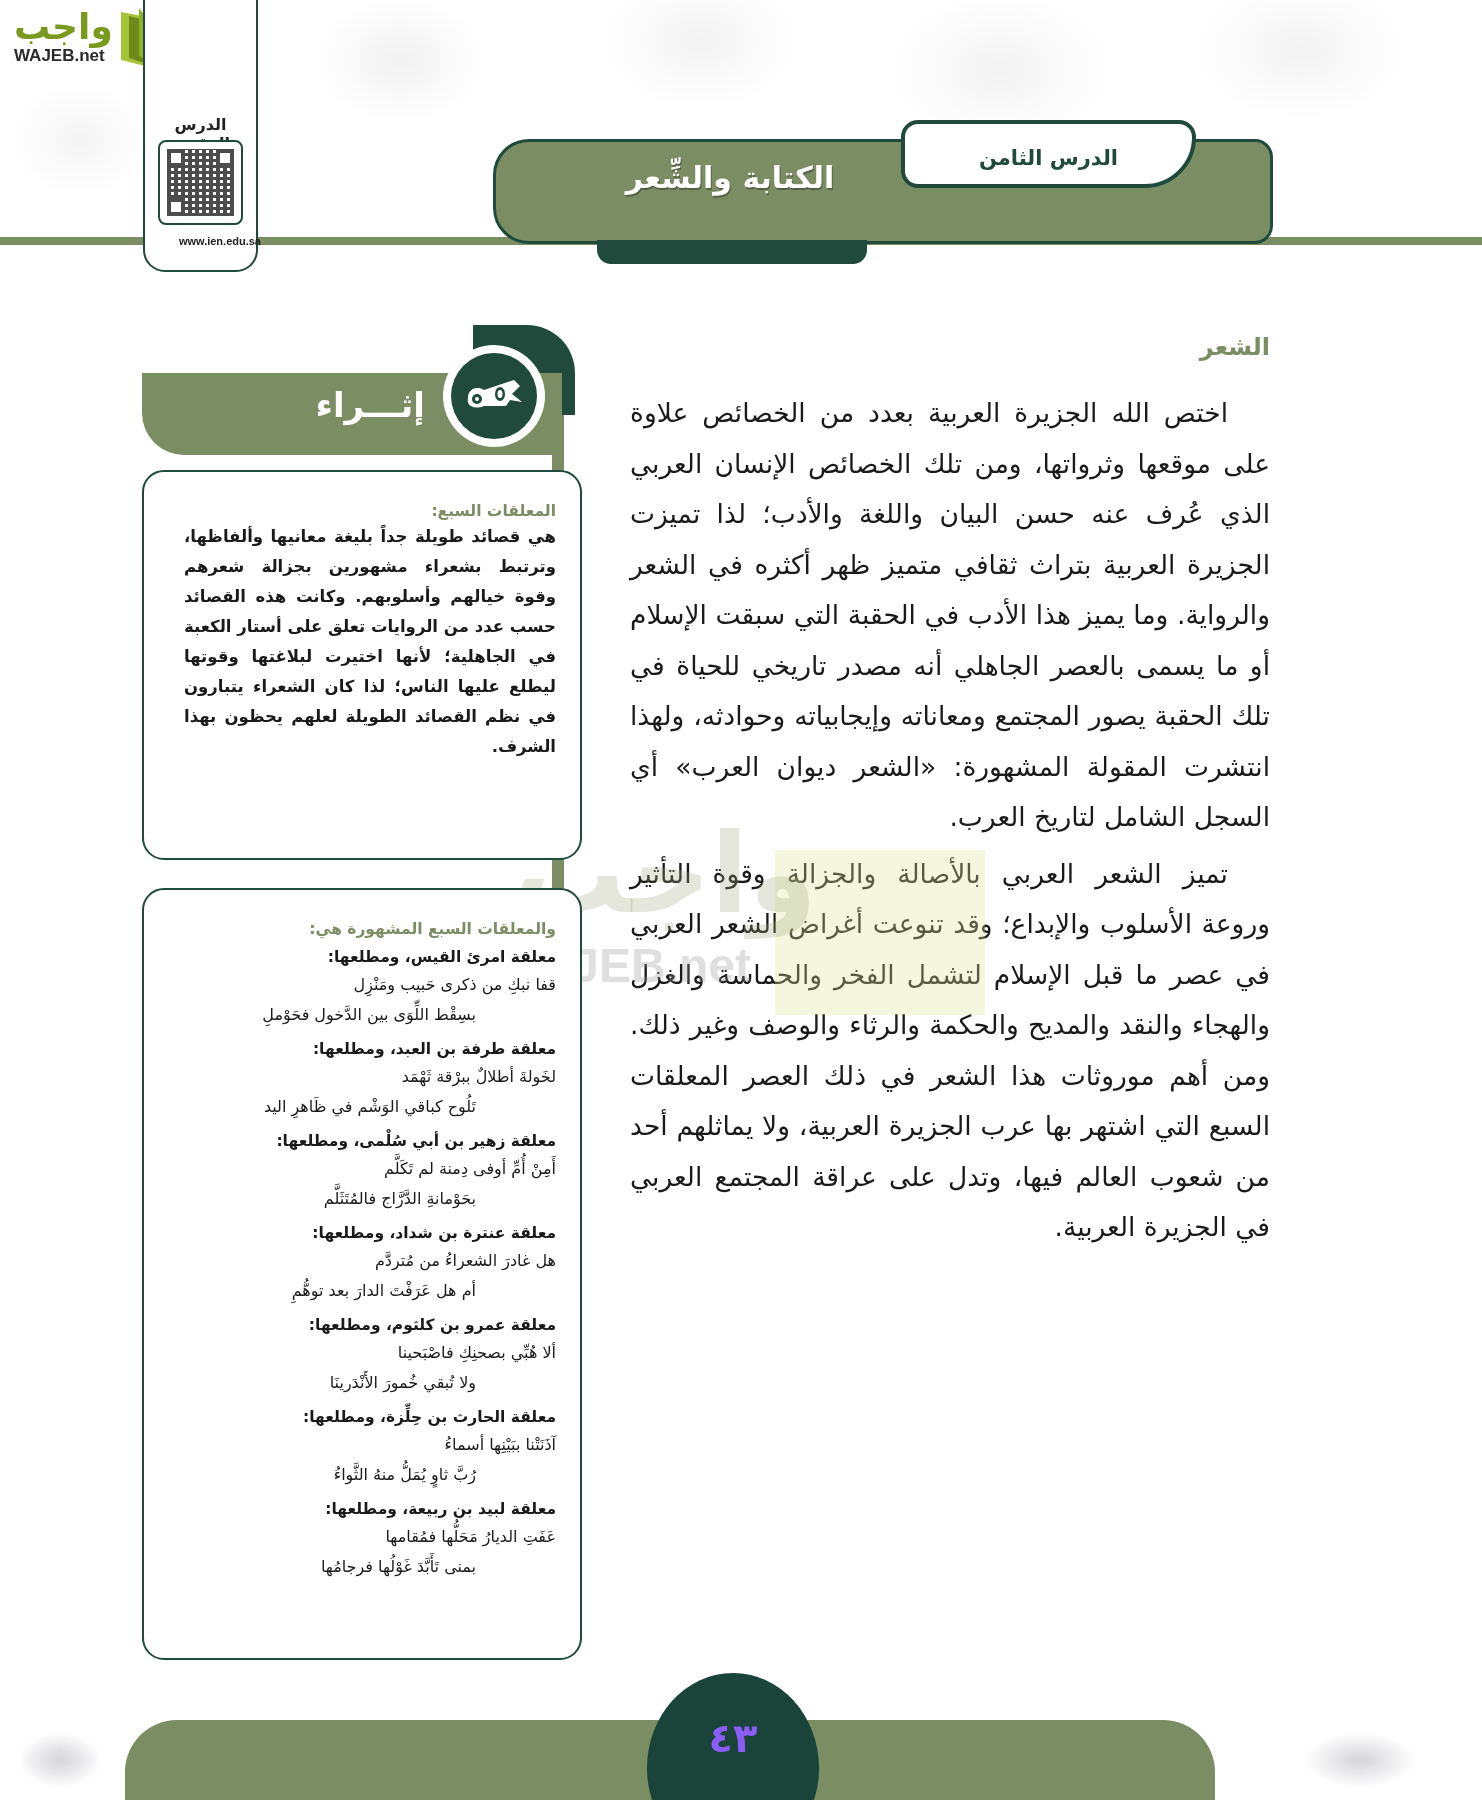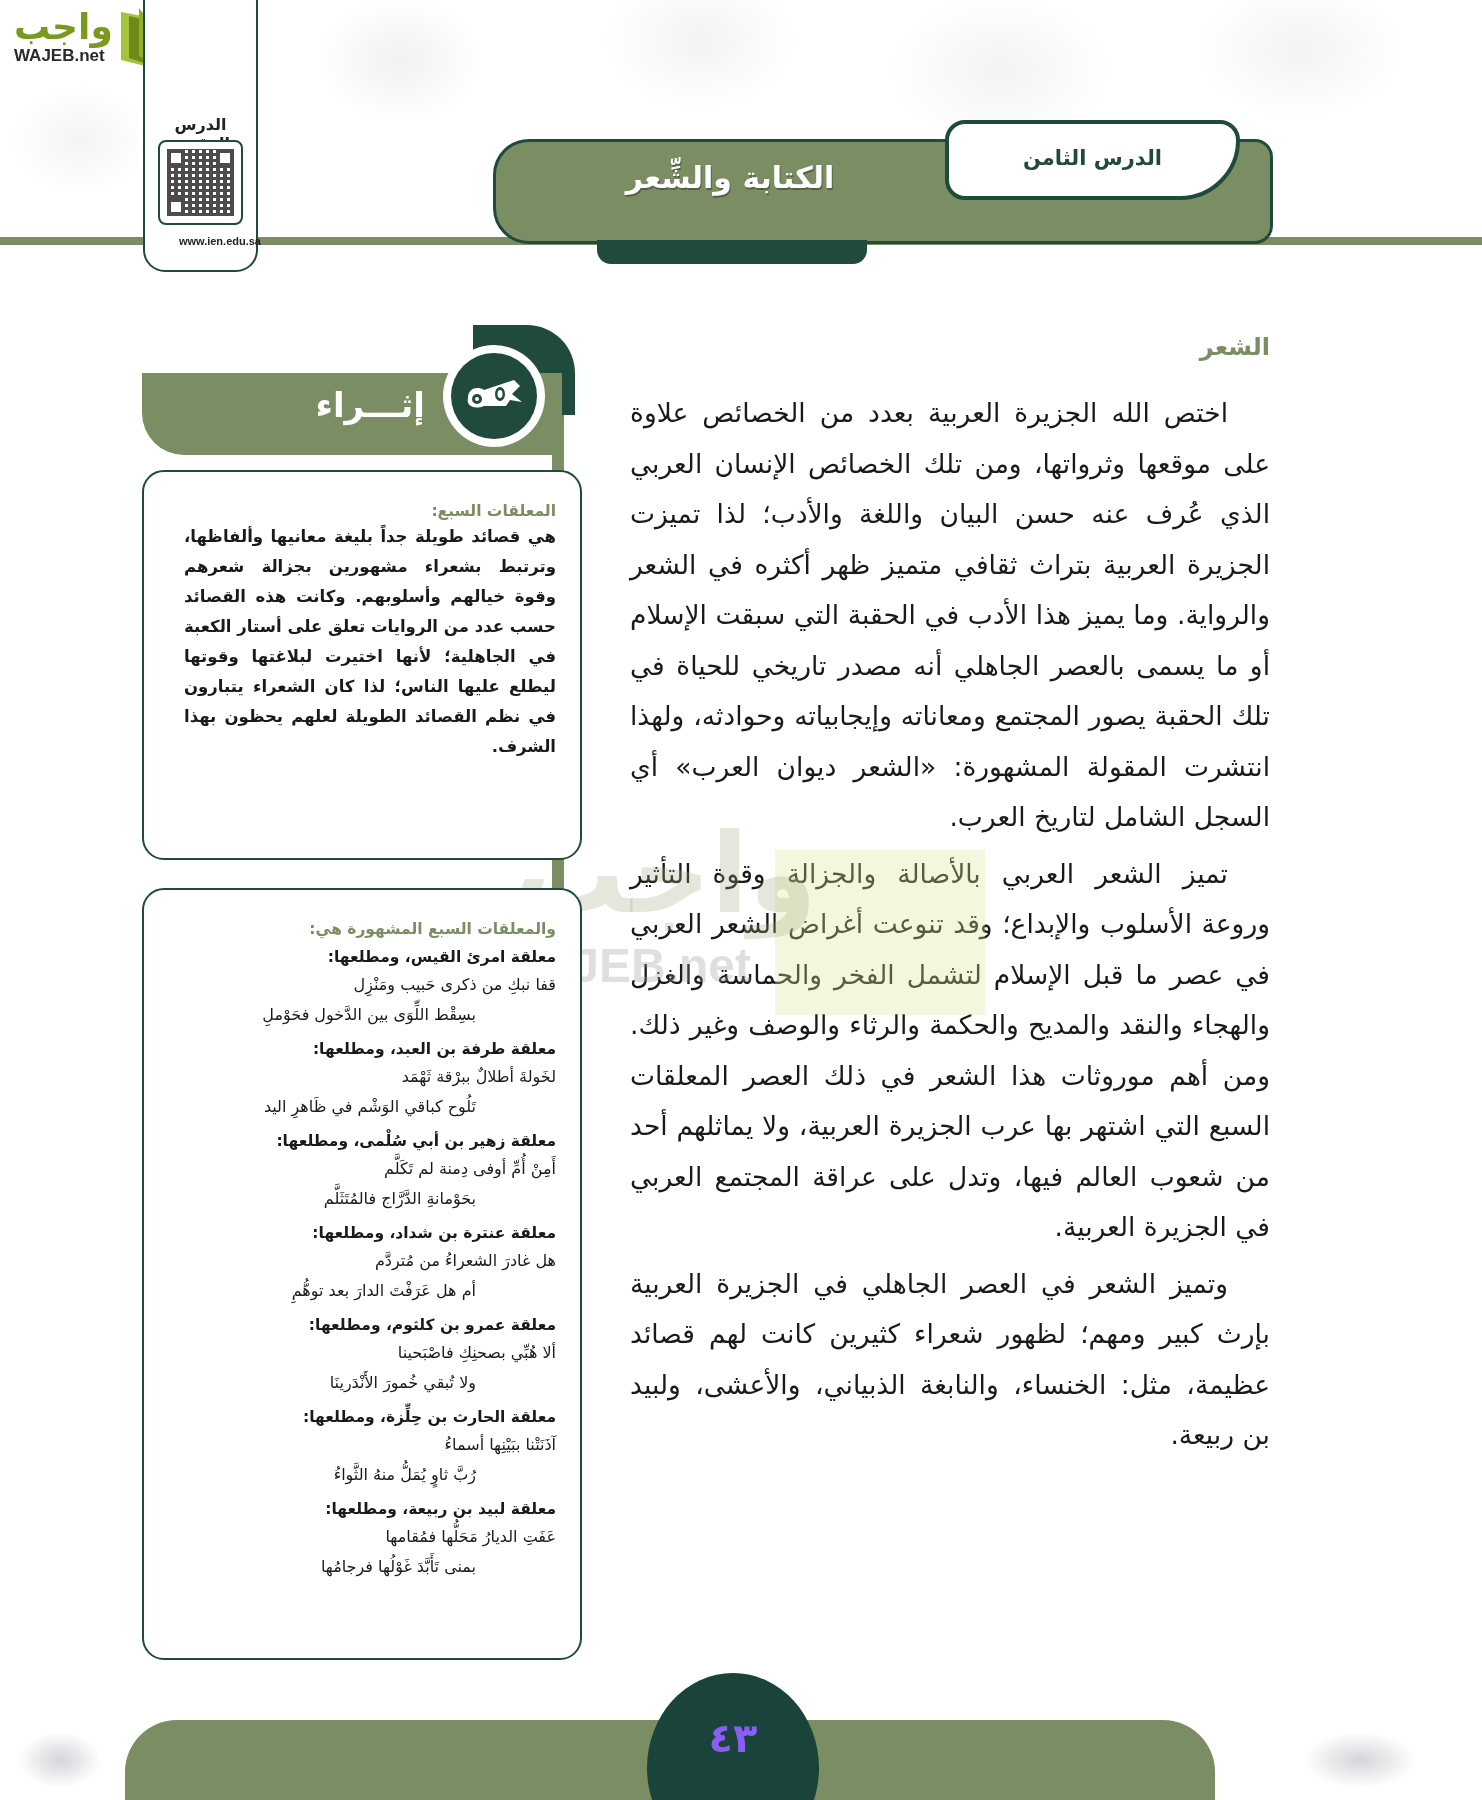--- a/index.html
+++ b/index.html
@@ -55,21 +55,21 @@
   .header-tab-dark {
     position: absolute; left: 597px; top: 240px; width: 270px; height: 24px;
     background: #1f4a3c; border-radius: 0 0 14px 14px;
   }
   .lesson-title {
     position: absolute; left: 560px; top: 160px; width: 340px; text-align: center;
     font-size: 30px; font-weight: bold; color: #fff; direction: rtl;
     text-shadow: 1px 2px 0 rgba(0,0,0,0.3);
   }
   .lesson-badge {
-    position: absolute; left: 945px; top: 120px; width: 295px; height: 80px;
+    position: absolute; left: 901px; top: 120px; width: 295px; height: 68px;
     background: #fff; border: 4px solid #1f4a3c; border-radius: 20px 20px 60px 20px;
     text-align: center; line-height: 68px; font-size: 21px; font-weight: bold; color: #1f4a3c; direction: rtl;
   }
 
   
   .section-title {
     position: absolute; right: 212px; top: 333px; font-size: 24px; font-weight: bold; color: #7b8d62; direction: rtl;
   }
   .main-text {
     position: absolute; left: 630px; top: 388px; width: 640px;
@@ -173,21 +173,20 @@
 
 <div class="header-banner"></div>
 <div class="header-tab-dark"></div>
 <div class="lesson-title">الكتابة والشِّعر</div>
 <div class="lesson-badge">الدرس الثامن</div>
 
 <div class="section-title">الشعر</div>
 <div class="main-text">
   <p>اختص الله الجزيرة العربية بعدد من الخصائص علاوة على موقعها وثرواتها، ومن تلك الخصائص الإنسان العربي الذي عُرف عنه حسن البيان واللغة والأدب؛ لذا تميزت الجزيرة العربية بتراث ثقافي متميز ظهر أكثره في الشعر والرواية. وما يميز هذا الأدب في الحقبة التي سبقت الإسلام أو ما يسمى بالعصر الجاهلي أنه مصدر تاريخي للحياة في تلك الحقبة يصور المجتمع ومعاناته وإيجابياته وحوادثه، ولهذا انتشرت المقولة المشهورة: «الشعر ديوان العرب» أي السجل الشامل لتاريخ العرب.</p>
   <p>تميز الشعر العربي بالأصالة والجزالة وقوة التأثير وروعة الأسلوب والإبداع؛ وقد تنوعت أغراض الشعر العربي في عصر ما قبل الإسلام لتشمل الفخر والحماسة والغزل والهجاء والنقد والمديح والحكمة والرثاء والوصف وغير ذلك. ومن أهم موروثات هذا الشعر في ذلك العصر المعلقات السبع التي اشتهر بها عرب الجزيرة العربية، ولا يماثلهم أحد من شعوب العالم فيها، وتدل على عراقة المجتمع العربي في الجزيرة العربية.</p>
-  <p>وتميز الشعر في العصر الجاهلي في الجزيرة العربية بإرث كبير ومهم؛ لظهور شعراء كثيرين كانت لهم قصائد عظيمة، مثل: الخنساء، والنابغة الذبياني، والأعشى، ولبيد بن ربيعة.</p>
 </div>
 
 <div class="watermark">
   <div class="wm-book"></div>
   <span class="wm-ar">واجب</span>
   <span class="wm-en">WAJEB.net</span>
 </div>
 
 <div class="enrich-vbar"></div>
 <div class="enrich-dark-corner"></div>

